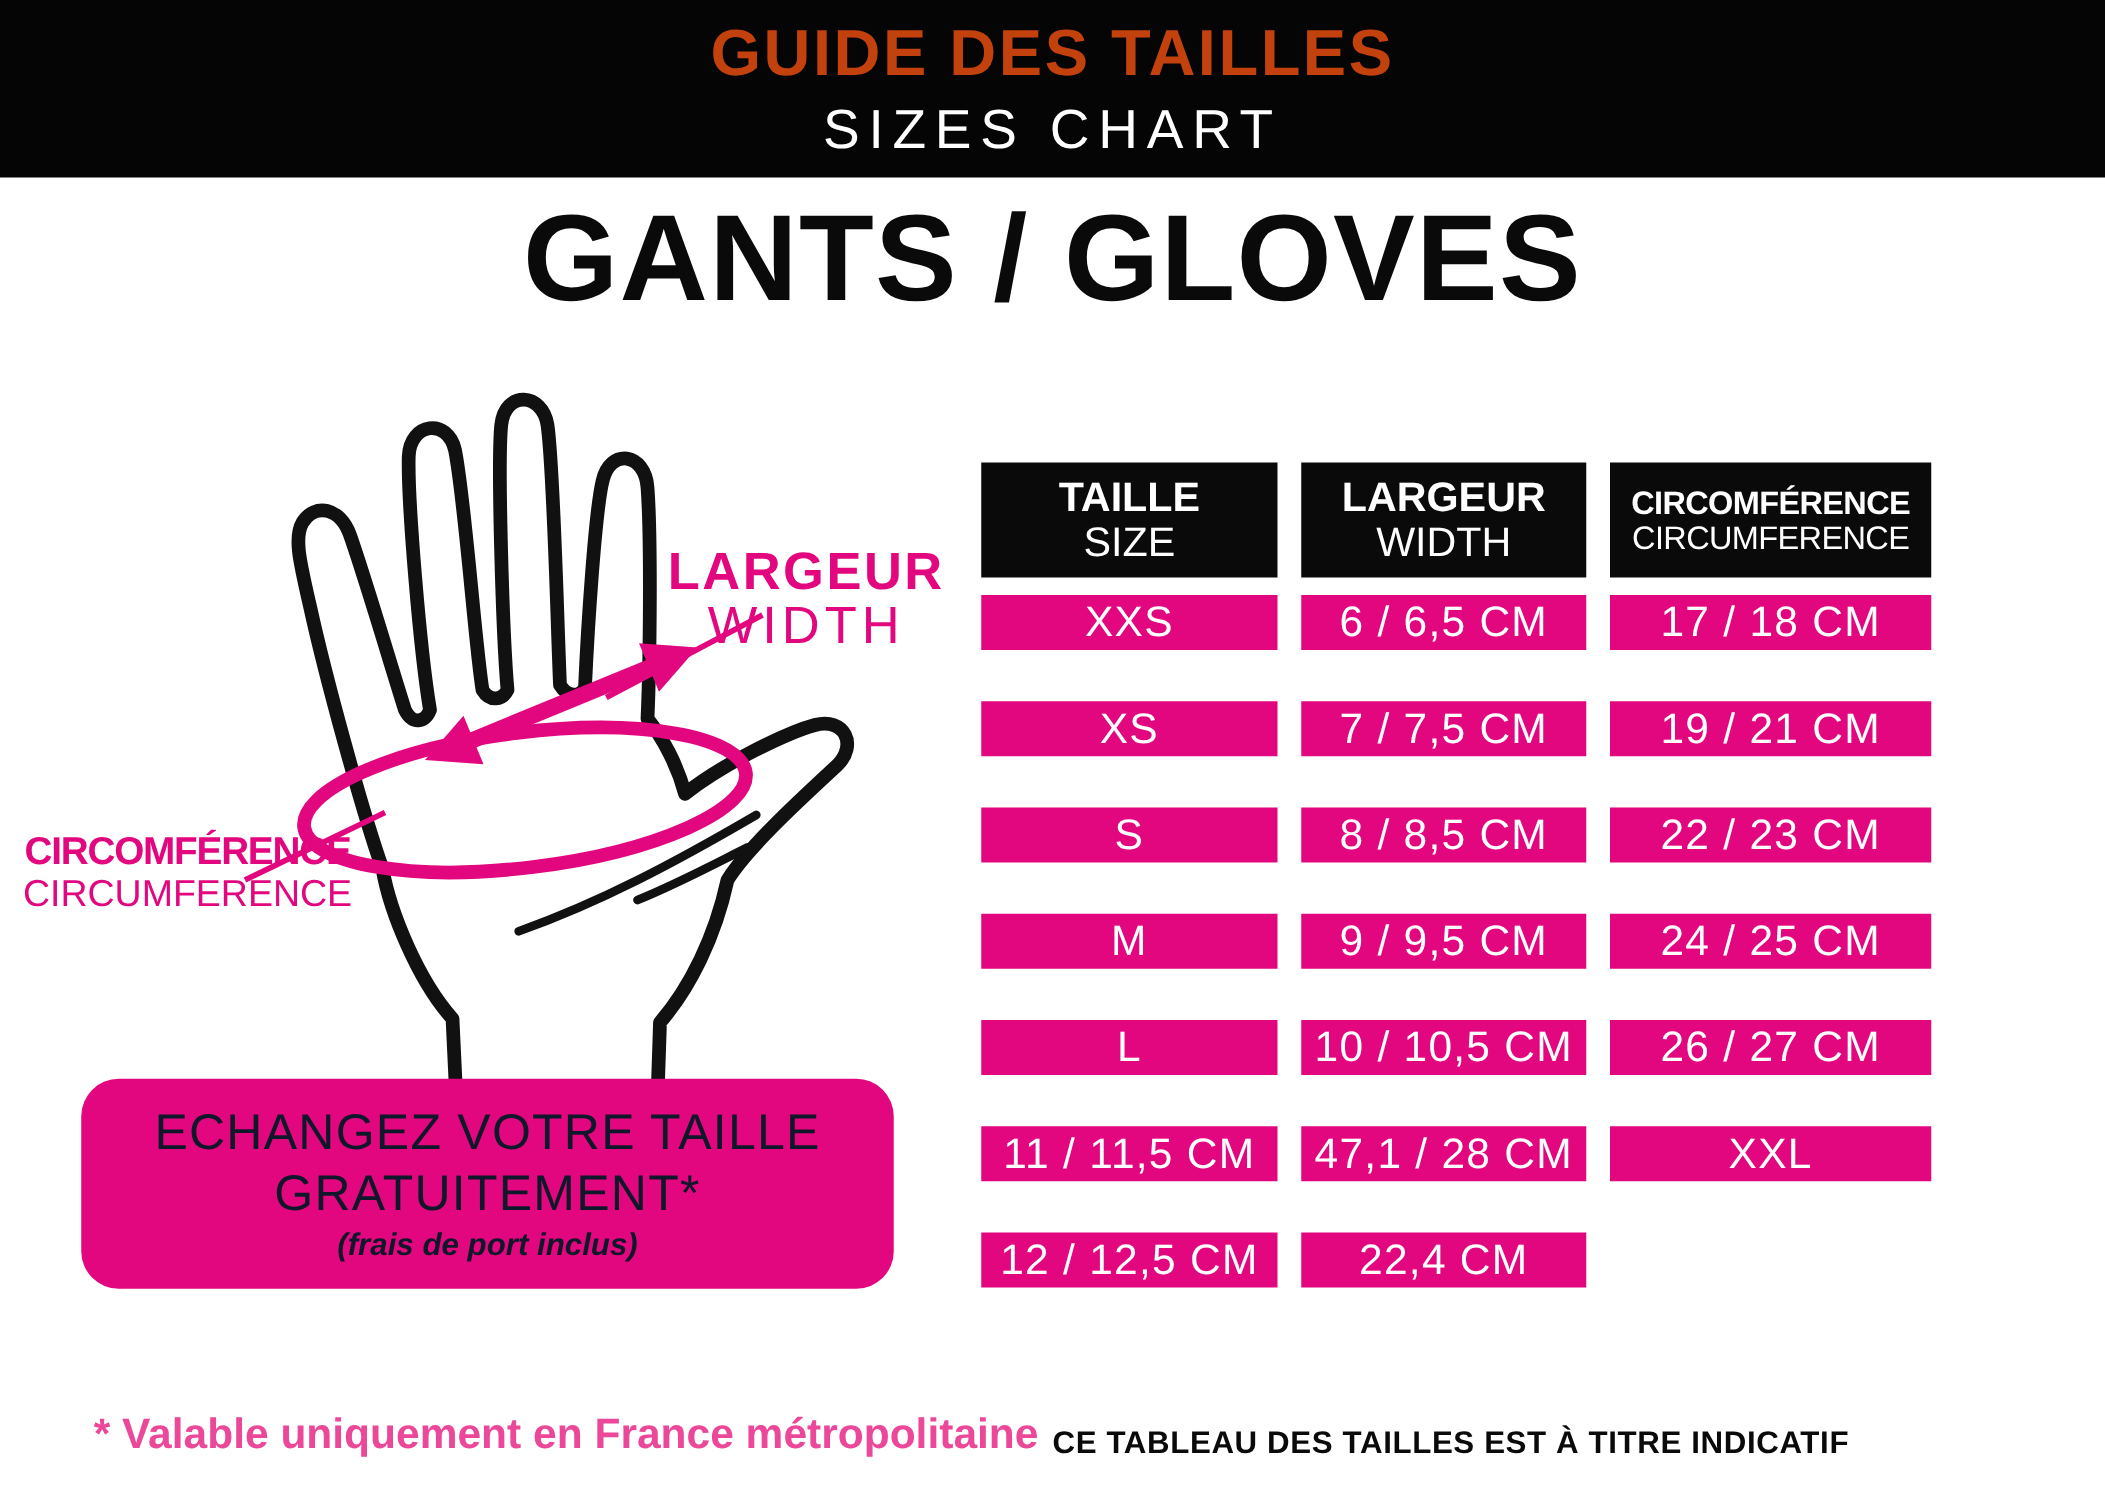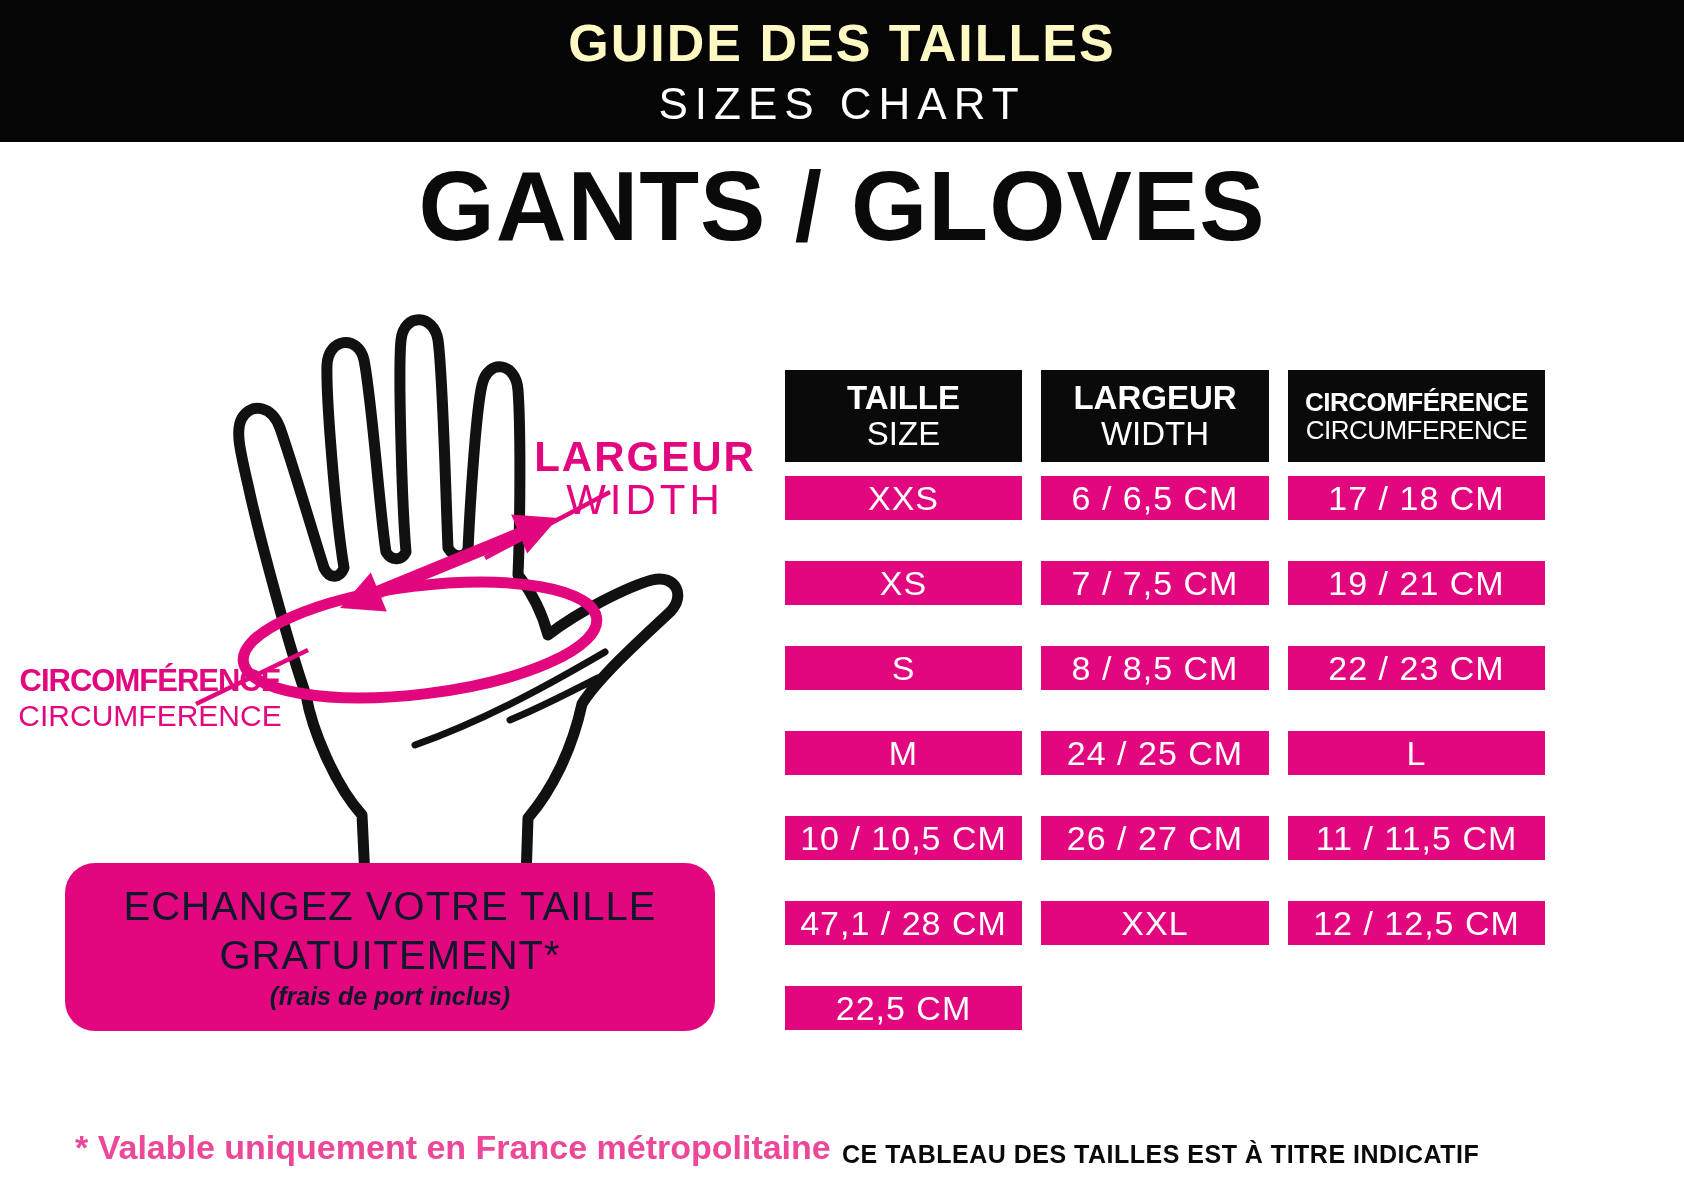--- a/index.html
+++ b/index.html
@@ -5,21 +5,21 @@
   html,body{margin:0;padding:0;background:#ffffff;}
   .canvas{
     position:relative;width:1684px;height:1190px;background:#ffffff;overflow:hidden;
     font-family:"Liberation Sans", sans-serif;
   }
   
   .banner{
     position:absolute;left:0;top:0;width:1684px;height:142px;background:#050505;
     display:flex;flex-direction:column;align-items:center;justify-content:center;gap:6px;
   }
-  .banner-fr{color:#fef9c3;font-size:52px;font-weight:800;letter-spacing:2px;}
+  .banner-fr{color:#c2410c;font-size:52px;font-weight:800;letter-spacing:2px;}
   .banner-en{color:#fff;font-size:44px;font-weight:400;letter-spacing:7px;}
   
   .main-title{
     position:absolute;left:0;top:150px;width:1684px;text-align:center;
     font-size:98px;font-weight:800;letter-spacing:1px;color:#0a0a0a;
   }
   
   .hand-svg{position:absolute;left:190px;top:290px;width:520px;height:590px;}
   .label-largeur{
     position:absolute;left:520px;top:436px;width:250px;text-align:center;
@@ -164,27 +164,28 @@
 
     <div class="dcell">XS</div>
     <div class="dcell">7 / 7,5 CM</div>
     <div class="dcell">19 / 21 CM</div>
 
     <div class="dcell">S</div>
     <div class="dcell">8 / 8,5 CM</div>
     <div class="dcell">22 / 23 CM</div>
 
     <div class="dcell">M</div>
+    <div class="dcell">9 / 9,5 CM</div>
     <div class="dcell">24 / 25 CM</div>
 
     <div class="dcell">L</div>
     <div class="dcell">10 / 10,5 CM</div>
     <div class="dcell">26 / 27 CM</div>
 
     <div class="dcell">11 / 11,5 CM</div>
     <div class="dcell">47,1 / 28 CM</div>
 
     <div class="dcell">XXL</div>
     <div class="dcell">12 / 12,5 CM</div>
-    <div class="dcell">22,5 CM</div>
+    <div class="dcell">22,4 CM</div>
   </div>
 
 </div>
 
 </body></html>

